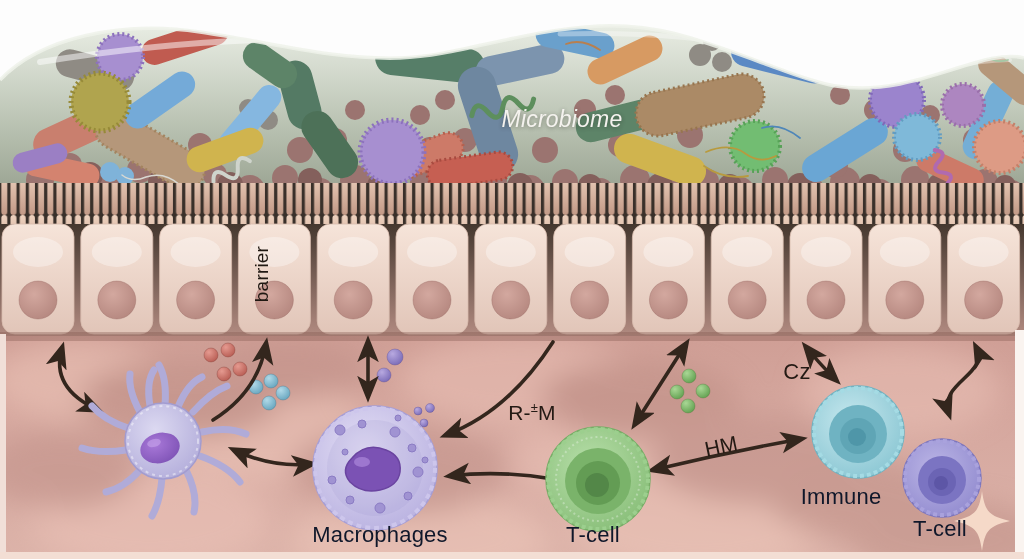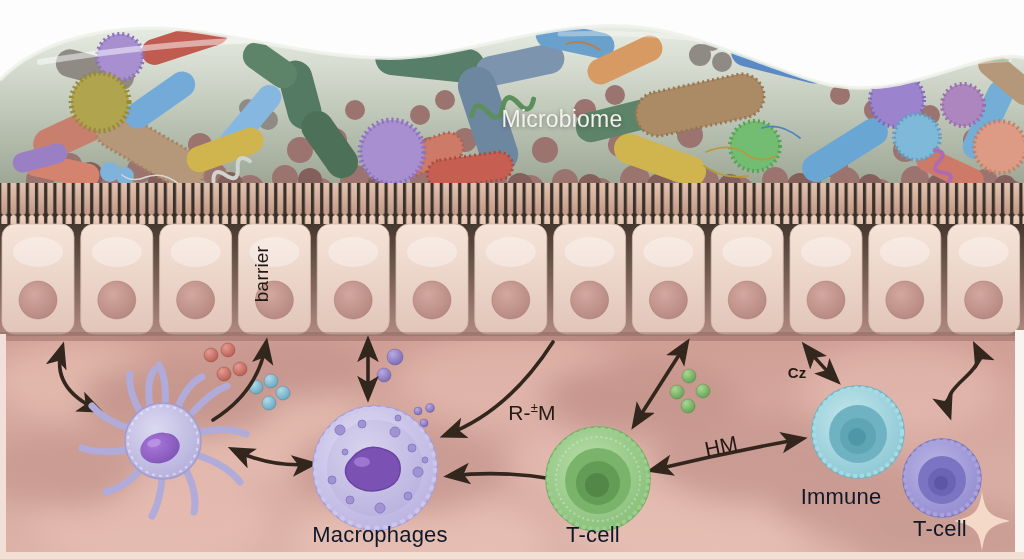--- a/index.html
+++ b/index.html
@@ -4,21 +4,21 @@
 <style>
   html,body{margin:0;padding:0;background:#ffffff;}
   .stage{position:relative;width:1024px;height:559px;overflow:hidden;background:#fdfdfd;
          font-family:"Liberation Sans", sans-serif;}
   .stage svg{position:absolute;left:0;top:0;}
   .lbl{position:absolute;transform:translate(-50%,-50%);white-space:nowrap;
        color:#241a14;font-size:21px;line-height:1;letter-spacing:.2px;}
   .lbl-microbiome{color:#f4f2ee;font-size:23px;text-shadow:0 1px 4px rgba(40,40,30,.45);}
   .lbl-barrier{transform:translate(-50%,-50%) rotate(-90deg);font-size:19px;color:#1f1812;}
   .lbl-hm{transform:translate(-50%,-50%) rotate(-12deg);}
-  .lbl-cz{font-size:15px;font-weight:bold;}
+  .lbl-cz{font-size:22px;}
   .lbl-cell{font-size:22px;color:#0f172a;}
   .lbl-rm sup{font-size:.62em;}
 </style>
 </head>
 <body>
 
 <div class="stage">
 
 <svg width="1024" height="559" viewBox="0 0 1024 559">
 <defs>
@@ -404,21 +404,21 @@
 
 <path d="M982,491 C985,512 989,516 1010,521 C989,526 985,530 982,551 C979,530 975,526 954,521 C975,516 979,512 982,491 Z" fill="#f7dcca" opacity="0.95"></path>
 
 <g>
   <rect x="0" y="334" width="6" height="225" fill="#f1dfd8"></rect>
   <rect x="1015" y="330" width="9" height="229" fill="#faf4f0"></rect>
   <rect x="0" y="552" width="1024" height="7" fill="#f3ded4"></rect>
 </g>
 </svg>
 
-<div class="lbl lbl-microbiome" style="left:562px;top:119px;">Microbiome</div>
+<div class="lbl lbl-microbiome" style="left:562px;top:119px;font-style:italic;">Microbiome</div>
 <div class="lbl lbl-barrier" style="left:261px;top:274px;">barrier</div>
 <div class="lbl lbl-rm" style="left:532px;top:412px;"><span>R-</span><sup>±</sup><span>M</span></div>
 <div class="lbl lbl-cz" style="left:797px;top:372px;">Cz</div>
 <div class="lbl lbl-hm" style="left:721px;top:446px;">HM</div>
 <div class="lbl lbl-cell" style="left:380px;top:535px;">Macrophages</div>
 <div class="lbl lbl-cell" style="left:593px;top:535px;">T-cell</div>
 <div class="lbl lbl-cell" style="left:841px;top:497px;">Immune</div>
 <div class="lbl lbl-cell" style="left:940px;top:529px;">T-cell</div>
 
 </div>

